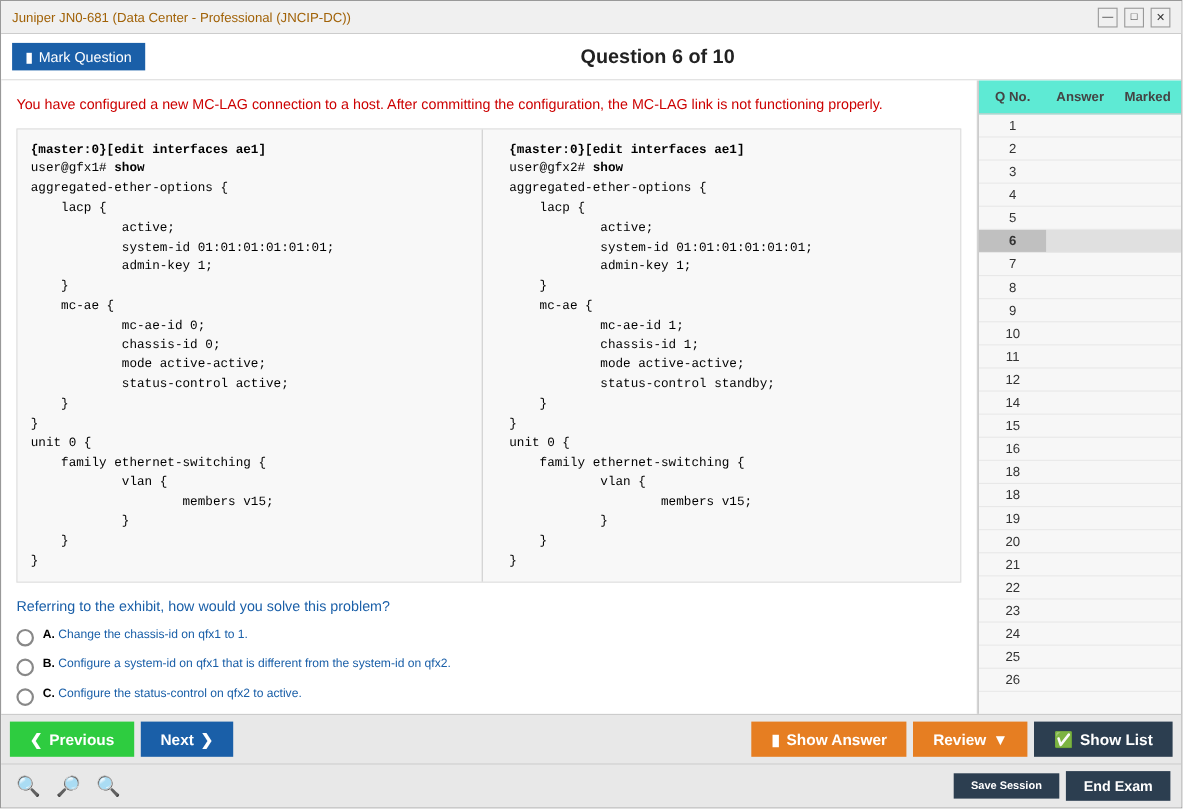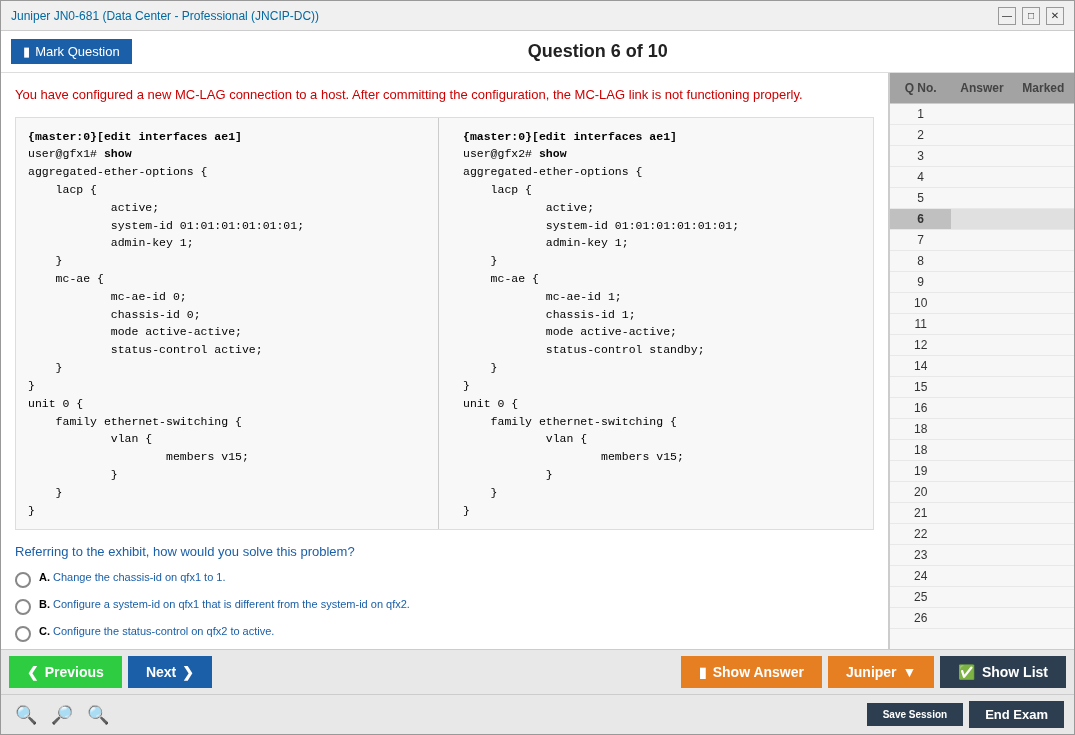--- a/index.html
+++ b/index.html
@@ -1,21 +1,21 @@
 <!DOCTYPE html>
 <html><head>
   <meta charset="utf-8">
   <style>
     * { box-sizing: border-box; margin: 0; padding: 0; }
     body { font-family: 'Segoe UI', Arial, sans-serif; font-size: 13px; background: #f0f0f0; width: 1075px; height: 735px; overflow: hidden; }
 
     .window { width: 1075px; height: 735px; background: #fff; border: 1px solid #999; display: flex; flex-direction: column; }
 
     .title-bar { background: #f0f0f0; border-bottom: 1px solid #ccc; padding: 5px 10px; display: flex; align-items: center; justify-content: space-between; height: 30px; }
-    .title-bar-text { font-size: 12px; color: #0369a1; }
+    .title-bar-text { font-size: 12px; color: #a16207; }
     .title-bar-controls { display: flex; gap: 6px; }
     .title-bar-btn { width: 18px; height: 18px; border: 1px solid #999; background: #f0f0f0; cursor: pointer; display: flex; align-items: center; justify-content: center; font-size: 10px; color: #333; }
 
     .main-area { display: flex; flex-direction: column; flex: 1; overflow: hidden; }
 
     .toolbar { padding: 8px 10px; display: flex; align-items: center; border-bottom: 1px solid #ddd; background: #fff; }
     .mark-question-btn { background: #1a5fa8; color: #fff; border: none; padding: 5px 12px; font-size: 13px; cursor: pointer; display: flex; align-items: center; gap: 5px; }
     .question-title { flex: 1; text-align: center; font-size: 18px; font-weight: bold; color: #222; }
 
     .content-area { display: flex; flex: 1; overflow: hidden; }
@@ -28,21 +28,21 @@
     .code-block { flex: 1; padding: 10px 12px; font-family: 'Courier New', monospace; font-size: 11.5px; line-height: 1.55; white-space: pre; border-right: 1px solid #ccc; }
     .code-block:last-child { border-right: none; }
     .code-bold { font-weight: bold; }
 
     .sub-question { font-size: 13px; color: #1a5fa8; margin-bottom: 12px; }
 
     .answer-option { display: flex; align-items: flex-start; gap: 8px; margin-bottom: 10px; font-size: 11px; }
     .radio-circle { width: 16px; height: 16px; border-radius: 50%; border: 2px solid #888; background: #fff; flex-shrink: 0; margin-top: 1px; }
 
     .sidebar { width: 185px; background: #f7f7f7; border-left: 1px solid #ccc; display: flex; flex-direction: column; }
-    .sidebar-header { display: flex; padding: 6px 0; border-bottom: 1px solid #ccc; background: #a3a3a3; }
+    .sidebar-header { display: flex; padding: 6px 0; border-bottom: 1px solid #ccc; background: #5eead4; }
     .sidebar-col { flex: 1; text-align: center; font-size: 12px; font-weight: bold; color: #444; padding: 2px 0; }
     .sidebar-row { display: flex; border-bottom: 1px solid #e8e8e8; }
     .sidebar-cell { flex: 1; text-align: center; font-size: 12px; color: #333; padding: 3px 0; }
     .sidebar-row.highlighted .sidebar-cell:first-child { background: #c0c0c0; font-weight: bold; }
     .sidebar-row.highlighted { background: #e0e0e0; }
 
     .bottom-bar { display: flex; align-items: center; gap: 6px; padding: 6px 8px; background: #e8e8e8; border-top: 1px solid #ccc; }
     .btn-green { background: #2ecc40; color: #fff; border: none; padding: 8px 18px; font-size: 14px; font-weight: bold; cursor: pointer; display: flex; align-items: center; gap: 6px; }
     .btn-blue-nav { background: #1a5fa8; color: #fff; border: none; padding: 8px 18px; font-size: 14px; font-weight: bold; cursor: pointer; display: flex; align-items: center; gap: 6px; }
     .btn-orange { background: #e67e22; color: #fff; border: none; padding: 8px 18px; font-size: 14px; font-weight: bold; cursor: pointer; display: flex; align-items: center; gap: 6px; }
@@ -305,21 +305,21 @@
       <button class="btn-blue-nav">
         <span>Next</span>
         <span>❯</span>
       </button>
       <div class="spacer"></div>
       <button class="btn-orange">
         <span>▮</span>
         <span>Show Answer</span>
       </button>
       <button class="btn-review">
-        <span>Juniper</span>
+        <span>Review</span>
         <span>▼</span>
       </button>
       <button class="btn-dark">
         <span>✅</span>
         <span>Show List</span>
       </button>
     </div>
 
     <div class="zoom-bar">
       <button class="zoom-btn" style="font-size:18px;">🔍</button>

